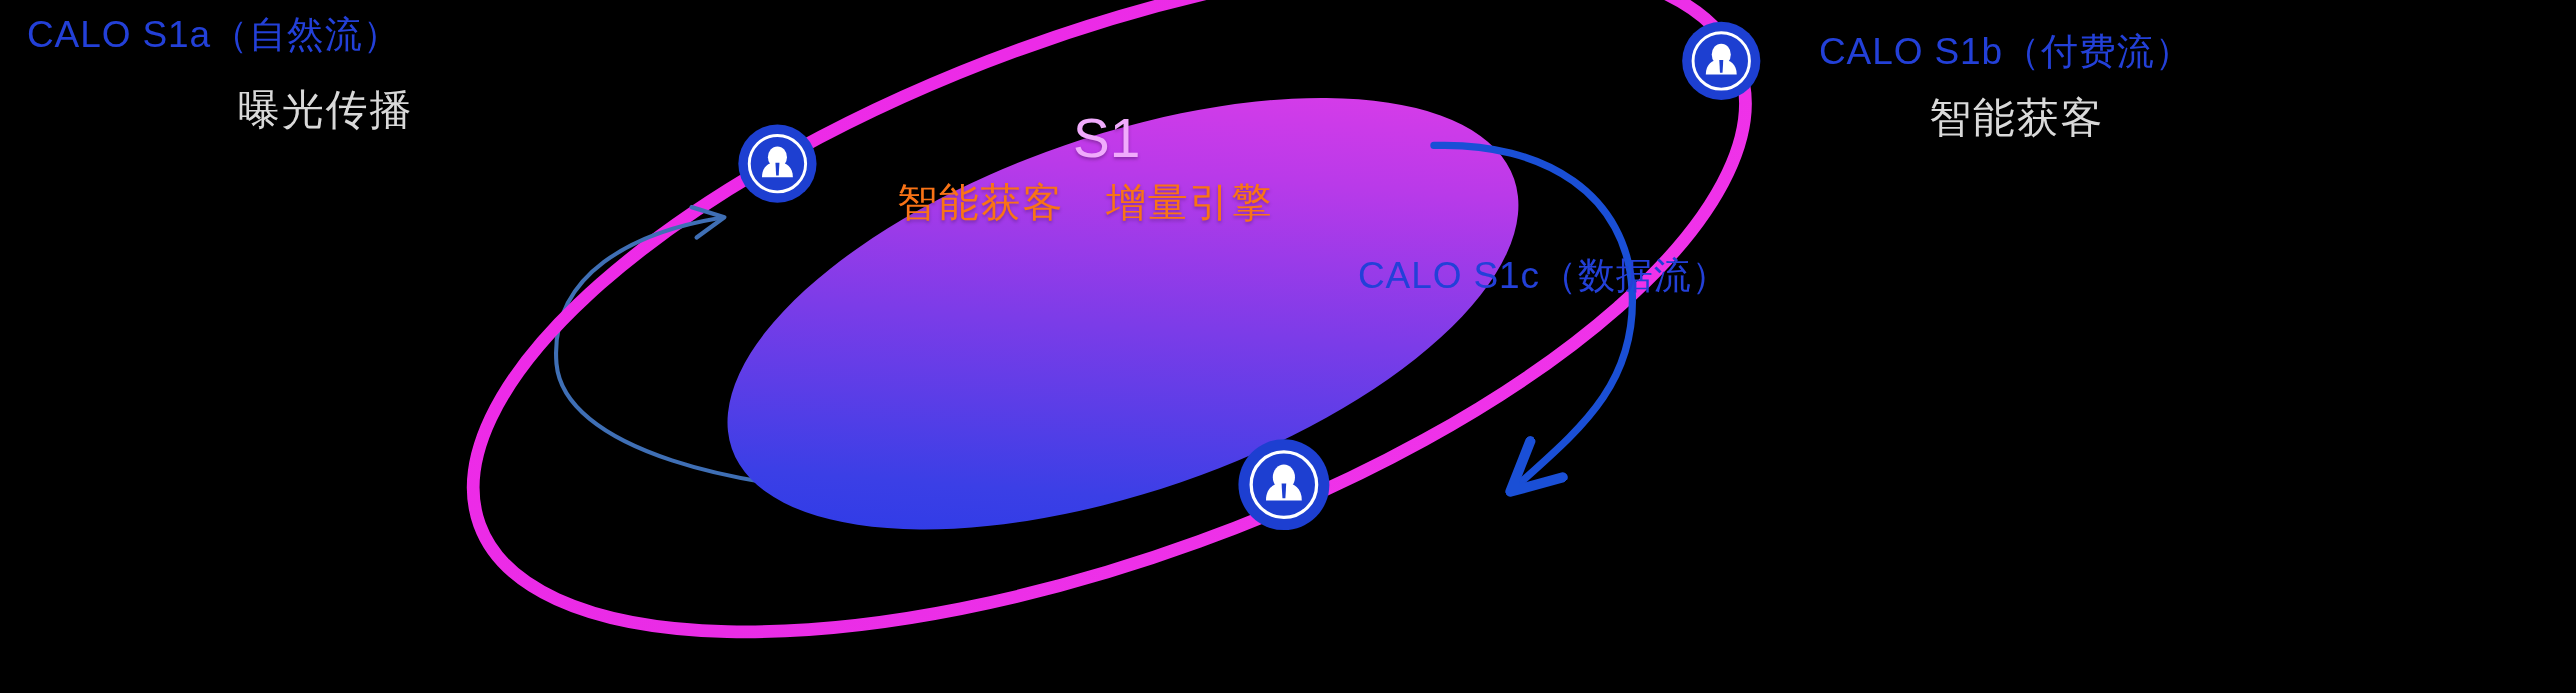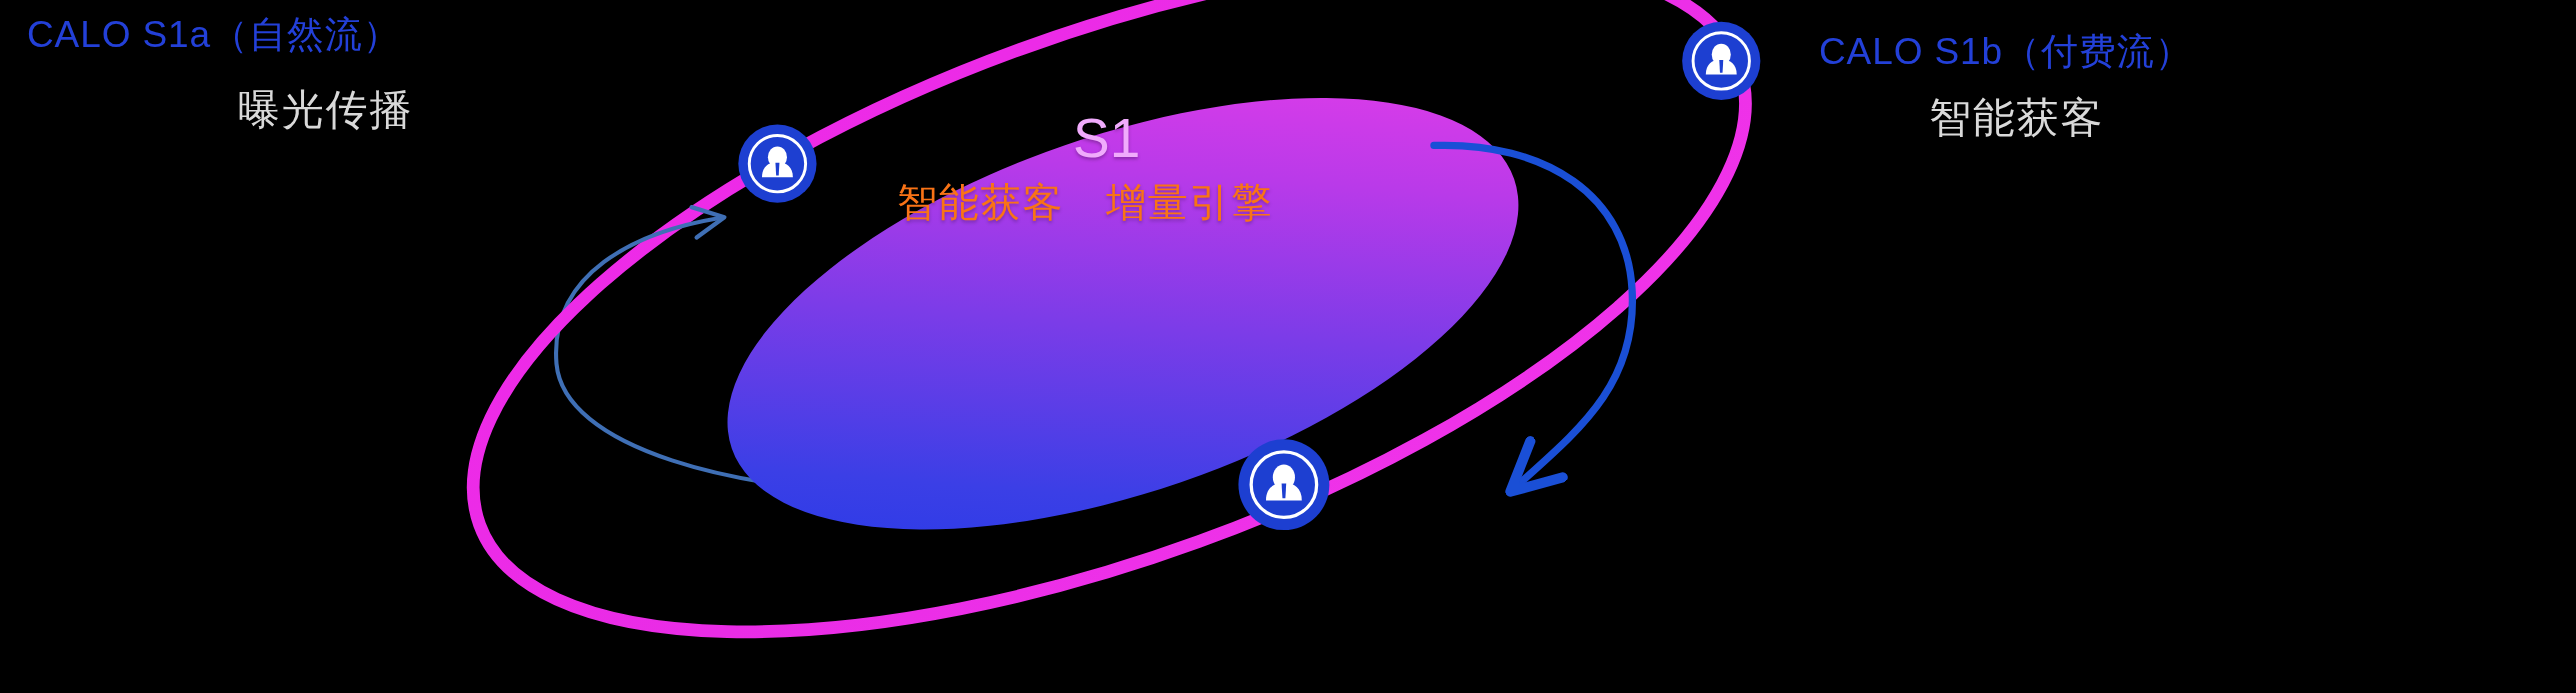--- a/index.html
+++ b/index.html
@@ -134,15 +134,16 @@
 
   <div class="core-title" id="core-title">S1</div>
   <div class="core-sub" id="core-sub">智能获客　增量引擎</div>
 
   <div class="lbl lbl-main" id="lab-a-main">CALO S1a（自然流）</div>
   <div class="lbl lbl-sub" id="lab-a-sub">曝光传播</div>
 
   <div class="lbl lbl-main" id="lab-b-main">CALO S1b（付费流）</div>
   <div class="lbl lbl-sub" id="lab-b-sub">智能获客</div>
 
+  <div class="lbl lbl-main" id="lab-c-main">CALO S1c（数据流）</div>
 
 </div>
 
 
 </body></html>

